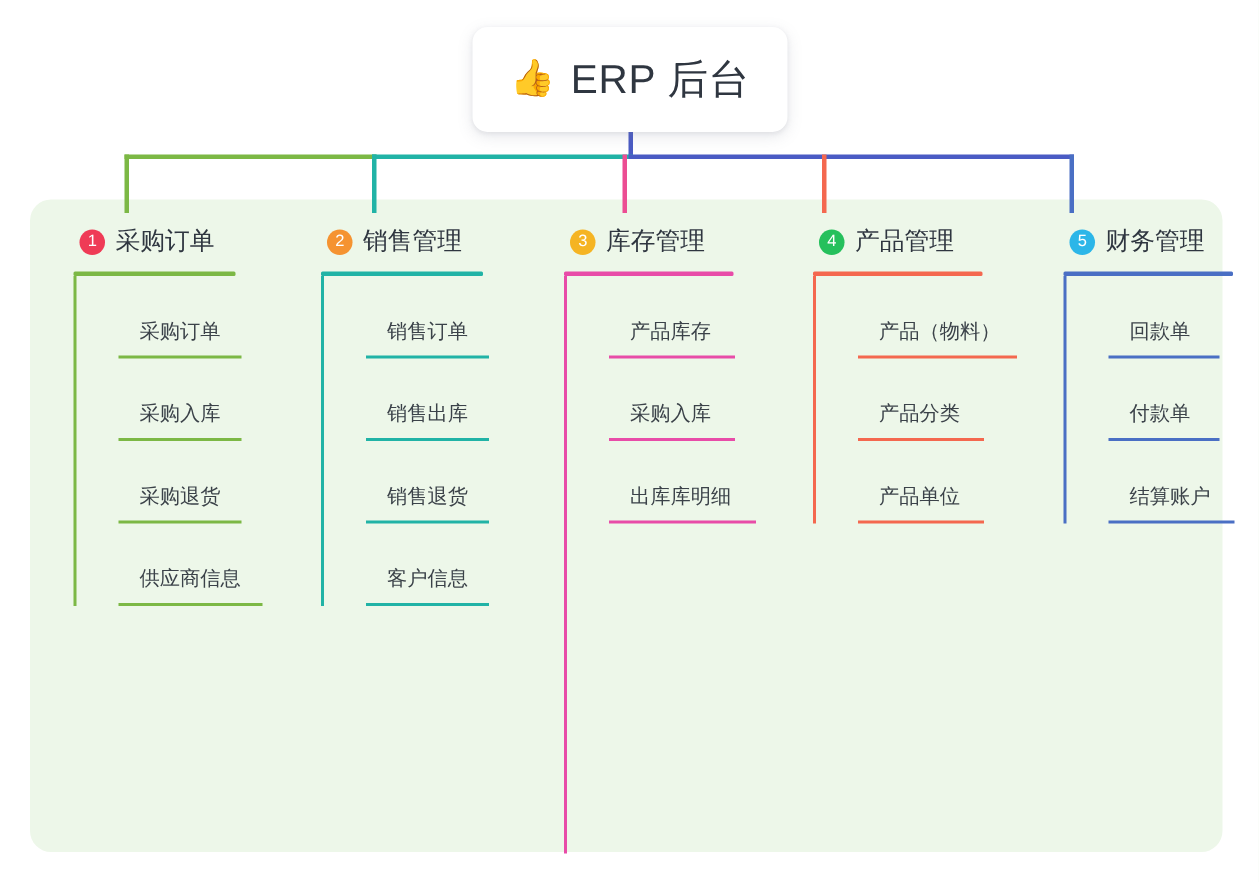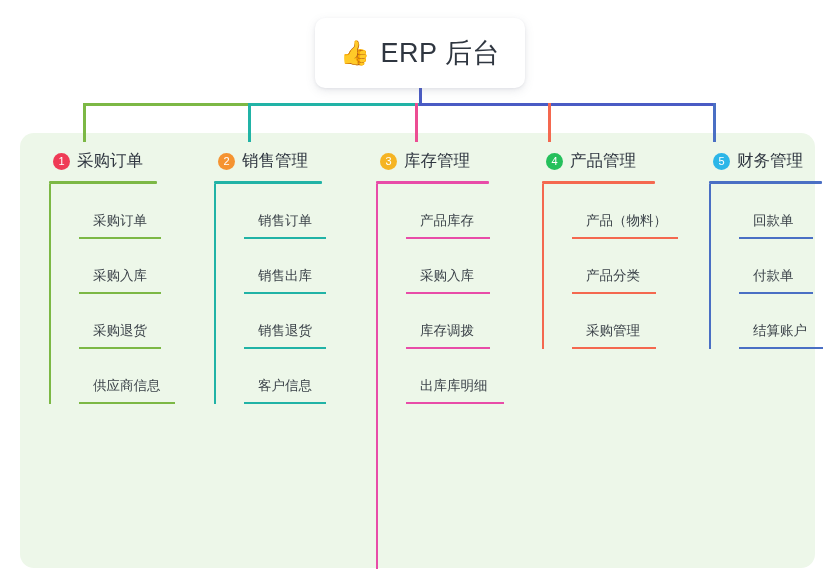--- a/index.html
+++ b/index.html
@@ -212,24 +212,20 @@
         <div class="trunk" style="background: rgb(232, 76, 168); height: 385px;"></div>
         <div class="leaf">
           <span class="leaf-text">产品库存</span>
           <div class="leaf-rule" style="width: 84px; background: rgb(232, 76, 168);"></div>
         </div>
         <div class="leaf">
           <span class="leaf-text">采购入库</span>
           <div class="leaf-rule" style="width: 84px; background: rgb(232, 76, 168);"></div>
         </div>
         <div class="leaf">
-          <span class="leaf-text">库存调拨</span>
-          <div class="leaf-rule" style="width: 84px; background: rgb(232, 76, 168);"></div>
-        </div>
-        <div class="leaf">
           <span class="leaf-text">出库库明细</span>
           <div class="leaf-rule" style="width: 98px; background: rgb(232, 76, 168);"></div>
         </div>
       </div>
     </div>
     <div class="column" style="left: 528px; top: 148px;">
       <div class="col-head">
         <span class="badge" style="background: rgb(37, 192, 92);">4</span>
         <span class="head-label">产品管理</span>
       </div>
@@ -238,21 +234,21 @@
         <div class="trunk" style="background: rgb(244, 104, 79); height: 165px;"></div>
         <div class="leaf">
           <span class="leaf-text">产品（物料）</span>
           <div class="leaf-rule" style="width: 106px; background: rgb(244, 104, 79);"></div>
         </div>
         <div class="leaf">
           <span class="leaf-text">产品分类</span>
           <div class="leaf-rule" style="width: 84px; background: rgb(244, 104, 79);"></div>
         </div>
         <div class="leaf">
-          <span class="leaf-text">采购管理</span>
+          <span class="leaf-text">产品单位</span>
           <div class="leaf-rule" style="width: 84px; background: rgb(244, 104, 79);"></div>
         </div>
       </div>
     </div>
     <div class="column" style="left: 695px; top: 148px;">
       <div class="col-head">
         <span class="badge" style="background: rgb(44, 182, 232);">5</span>
         <span class="head-label">财务管理</span>
       </div>
       <div class="head-rule" style="width: 113px; background: rgb(74, 111, 196);"></div>

